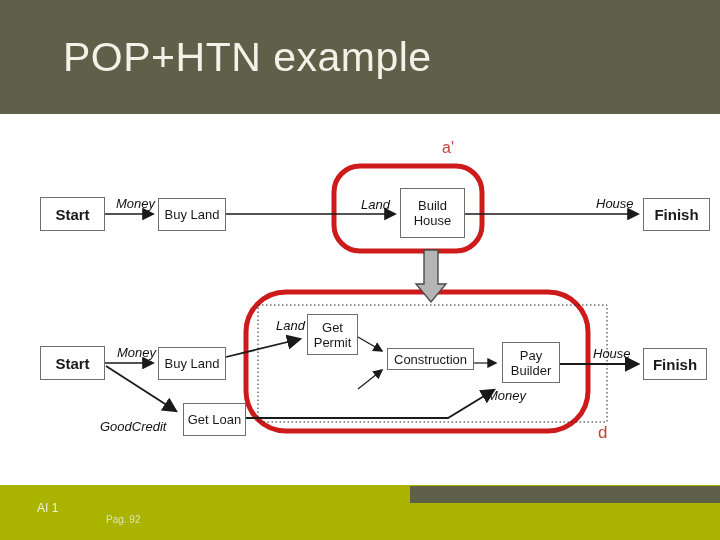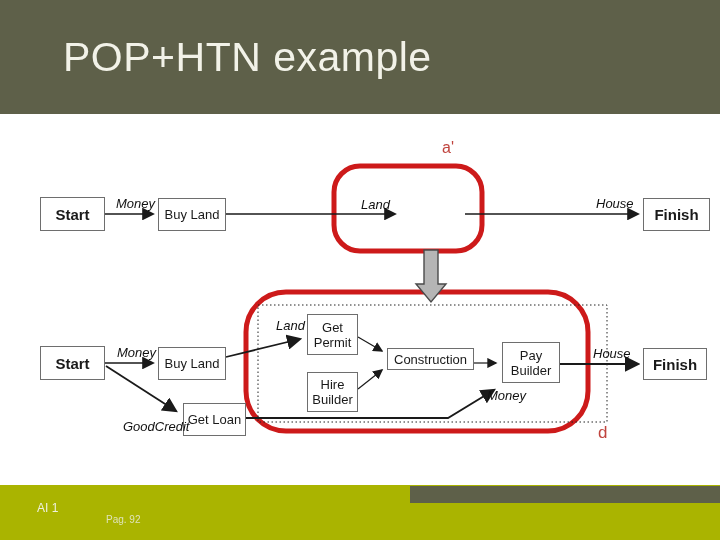--- a/index.html
+++ b/index.html
@@ -61,37 +61,37 @@
     <line x1="560" y1="364" x2="638" y2="364" stroke="#1a1a1a" stroke-width="1.8" marker-end="url(#arr)"></line>
 
     <polygon points="424,250 438,250 438,284 446,284 431,302 416,284 424,284" fill="#b5b5b5" stroke="#4a4a4a" stroke-width="1.4"></polygon>
   </svg>
 
   <span class="ann a">a'</span>
   <span class="ann d">d</span>
 
   <div class="node bold" style="left:40px;top:197px;width:65px;height:34px">Start</div>
   <div class="node" style="left:158px;top:198px;width:68px;height:33px">Buy Land</div>
+  <div class="node" style="left:400px;top:188px;width:65px;height:50px">Build House</div>
   <div class="node bold" style="left:643px;top:198px;width:67px;height:33px">Finish</div>
 
   <span class="lbl" style="left:116px;top:196px">Money</span>
   <span class="lbl" style="left:361px;top:197px">Land</span>
   <span class="lbl" style="left:596px;top:196px">House</span>
 
   <div class="node bold" style="left:40px;top:346px;width:65px;height:34px">Start</div>
   <div class="node" style="left:158px;top:347px;width:68px;height:33px">Buy Land</div>
   <div class="node" style="left:307px;top:314px;width:51px;height:41px">Get Permit</div>
   <div class="node" style="left:183px;top:403px;width:63px;height:33px">Get Loan</div>
-  <div class="node" style="left:307px;top:372px;width:51px;height:40px">Hire Builder</div>
   <div class="node" style="left:502px;top:342px;width:58px;height:41px">Pay Builder</div>
   <div class="node" style="left:387px;top:348px;width:87px;height:22px">Construction</div>
   <div class="node bold" style="left:643px;top:348px;width:64px;height:32px">Finish</div>
 
   <span class="lbl" style="left:117px;top:345px">Money</span>
-  <span class="lbl" style="left:123px;top:419px">GoodCredit</span>
+  <span class="lbl" style="left:100px;top:419px">GoodCredit</span>
   <span class="lbl" style="left:276px;top:318px">Land</span>
   <span class="lbl" style="left:487px;top:388px">Money</span>
   <span class="lbl" style="left:593px;top:346px">House</span>
 
   <div class="footer">
     <div class="footer-accent"></div>
     <span class="footer-course">AI 1</span>
     <span class="footer-page">Pag. 92</span>
   </div>
 

